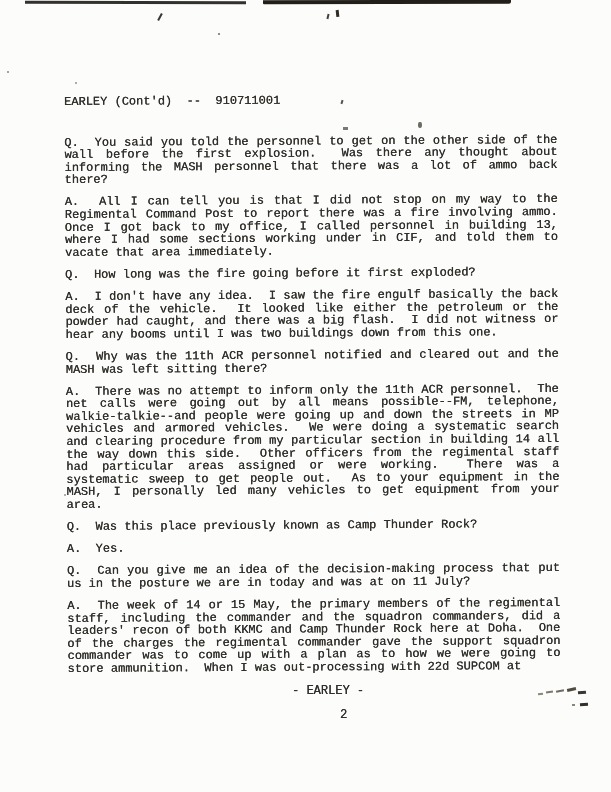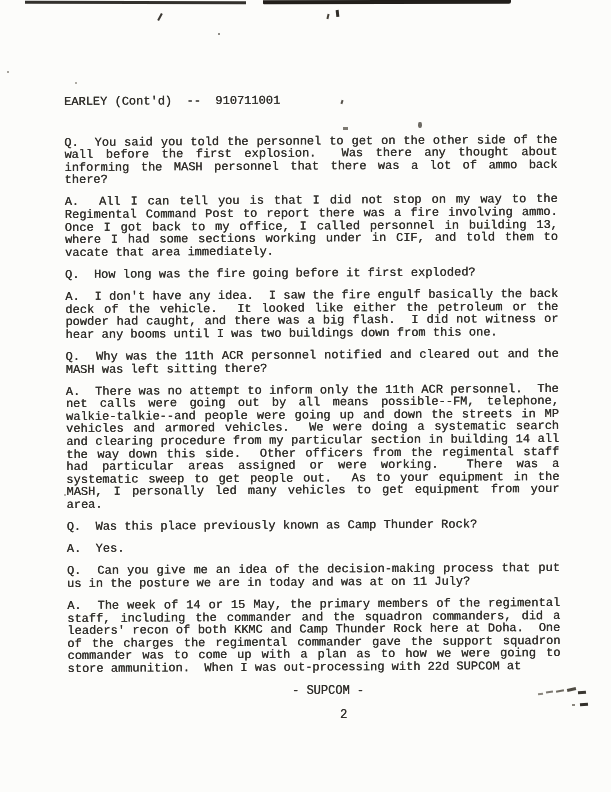--- a/index.html
+++ b/index.html
@@ -101,16 +101,16 @@
     <p class="q">Q.  How long was the fire going before it first exploded?</p>
     <p class="a">A.  I don't have any idea.  I saw the fire engulf basically the back deck of the vehicle.  It looked like either the petroleum or the powder had caught, and there was a big flash.  I did not witness or hear any booms until I was two buildings down from this one.</p>
     <p class="q">Q.  Why was the 11th ACR personnel notified and cleared out and the MASH was left sitting there?</p>
     <p class="a">A.  There was no attempt to inform only the 11th ACR personnel.  The net calls were going out by all means possible--FM, telephone, walkie-talkie--and people were going up and down the streets in MP vehicles and armored vehicles.  We were doing a systematic search and clearing procedure from my particular section in building 14 all the way down this side.  Other officers from the regimental staff had particular areas assigned or were working.  There was a systematic sweep to get people out.  As to your equipment in the MASH, I personally led many vehicles to get equipment from your area.</p>
     <p class="q">Q.  Was this place previously known as Camp Thunder Rock?</p>
     <p class="a">A.  Yes.</p>
     <p class="q">Q.  Can you give me an idea of the decision-making process that put us in the posture we are in today and was at on 11 July?</p>
     <p class="a">A.  The week of 14 or 15 May, the primary members of the regimental staff, including the commander and the squadron commanders, did a leaders' recon of both KKMC and Camp Thunder Rock here at Doha.  One of the charges the regimental commander gave the support squadron commander was to come up with a plan as to how we were going to store ammunition.  When I was out-processing with 22d SUPCOM at</p>
   </div>
 
-  <div class="footer">- SUPCOM -</div>
+  <div class="footer">- EARLEY -</div>
   <div class="pagenum">2</div>
 
 </div>
 
 </body></html>

